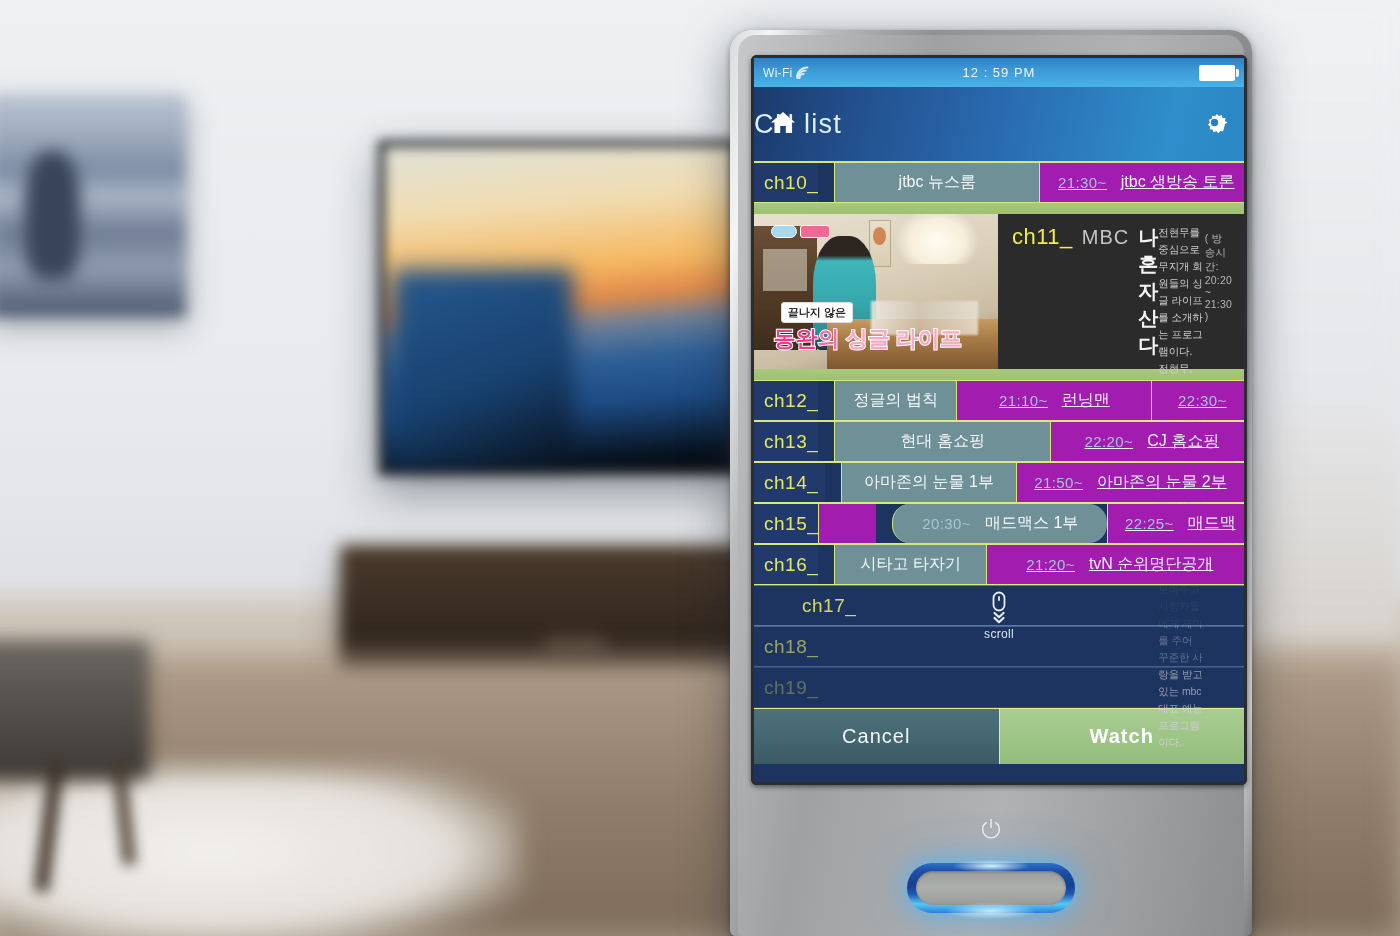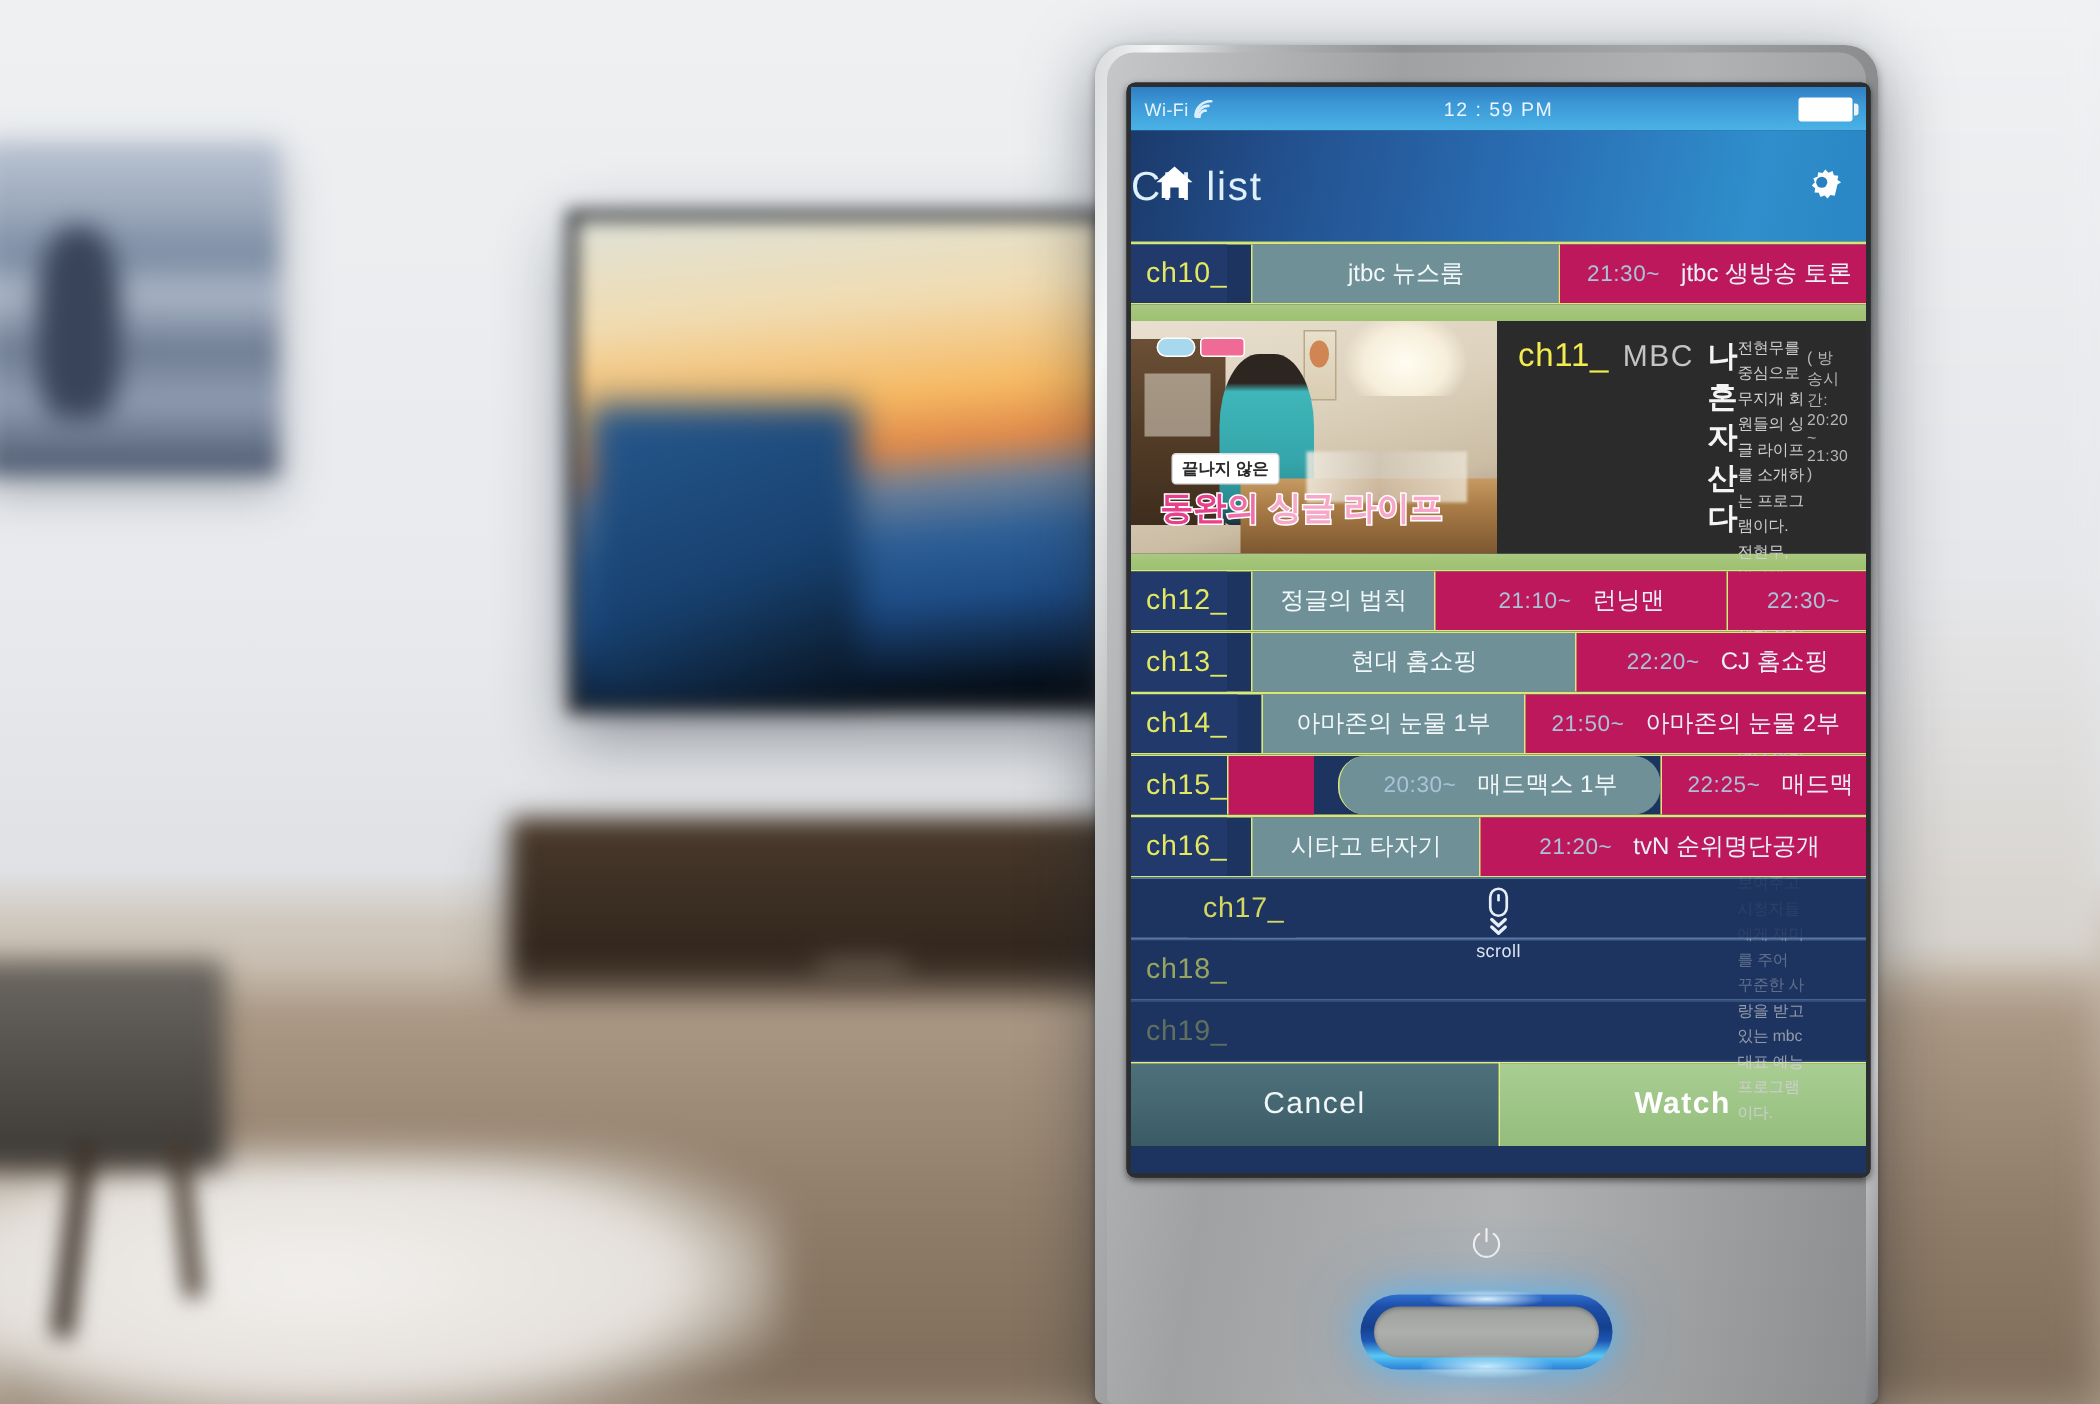--- a/index.html
+++ b/index.html
@@ -159,21 +159,21 @@
     width: 72px; display: flex; align-items: center; padding-left: 10px;
     color: #e3e860; font-size: 19px; letter-spacing: 0.5px;
     background: #223a6b;
   }
   .prog {
     flex: 0 0 auto; display: flex; align-items: center; justify-content: center;
     gap: 14px; color: #e9f1f8; font-size: 16px; white-space: nowrap;
     border-left: 1px solid #d8e97a; padding: 0 8px; overflow: hidden;
   }
   .prog.now { background: #6f9097; color: #f2f7fa; margin-left: 16px; }
-  .prog.next { background: #be185d; }
+  .prog.next { background: #a21caf; text-decoration: underline; }
   .prog .t { color: #a9c2d8; font-size: 15px; letter-spacing: 0.4px; }
 
   
   .featured {
     display: flex; height: 155px; width: 100%; background: #2a2a2a;
   }
   .thumb {
     width: 244px; flex: 0 0 244px; position: relative; overflow: hidden;
     background: linear-gradient(160deg, #cbbda9 0%, #e3d6c2 30%, #bfae97 60%, #6b5743 100%);
   }

